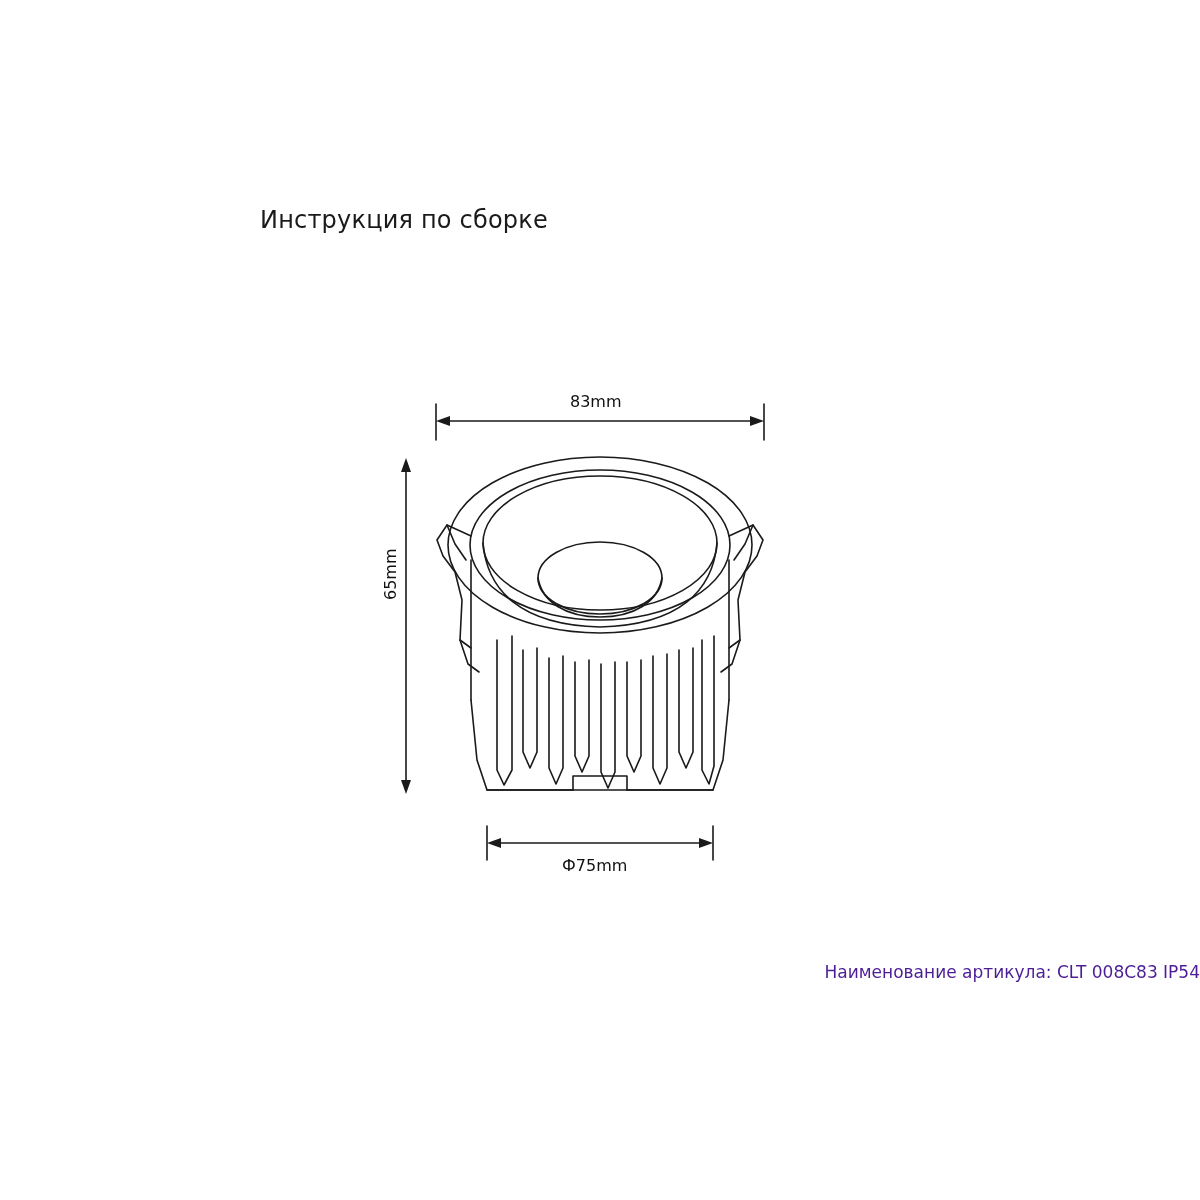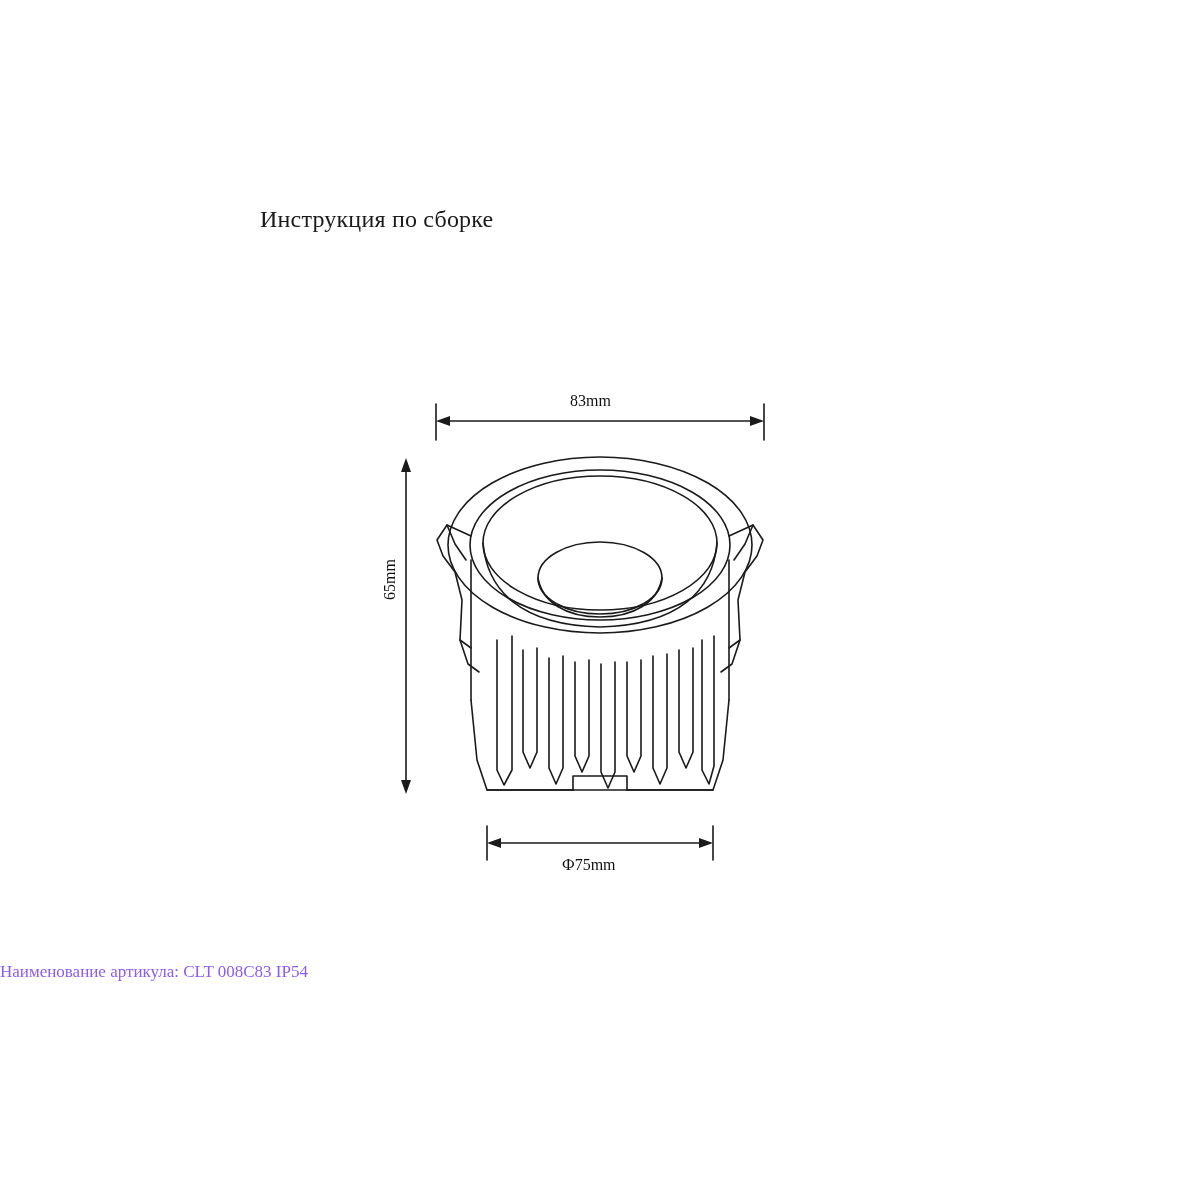--- a/index.html
+++ b/index.html
@@ -13,39 +13,38 @@
     font-family: "DejaVu Sans", sans-serif;
     color: #000000;
     position: relative;
     overflow: hidden;
   }
   #page {
     position: absolute;
     left: 0; top: 0;
     width: 1200px;
     height: 1200px;
-    font-family: Liberation Serif, serif;
   }
   .title {
     position: absolute;
     left: 260px;
     top: 206px;
     font-size: 24px;
     color: #1a1a1a;
     letter-spacing: 0.2px;
     white-space: nowrap;
   }
   .caption {
     position: absolute;
     left: 0;
     top: 962px;
     width: 1200px;
-    text-align: left;
+    text-align: right;
     font-size: 17px;
-    color: #8b5cf6;
+    color: #4c1d95;
     white-space: nowrap;
   }
   .dim-label {
     position: absolute;
     font-size: 16px;
     color: #111;
     white-space: nowrap;
   }
   #dim-top-label {
     left: 570px;

